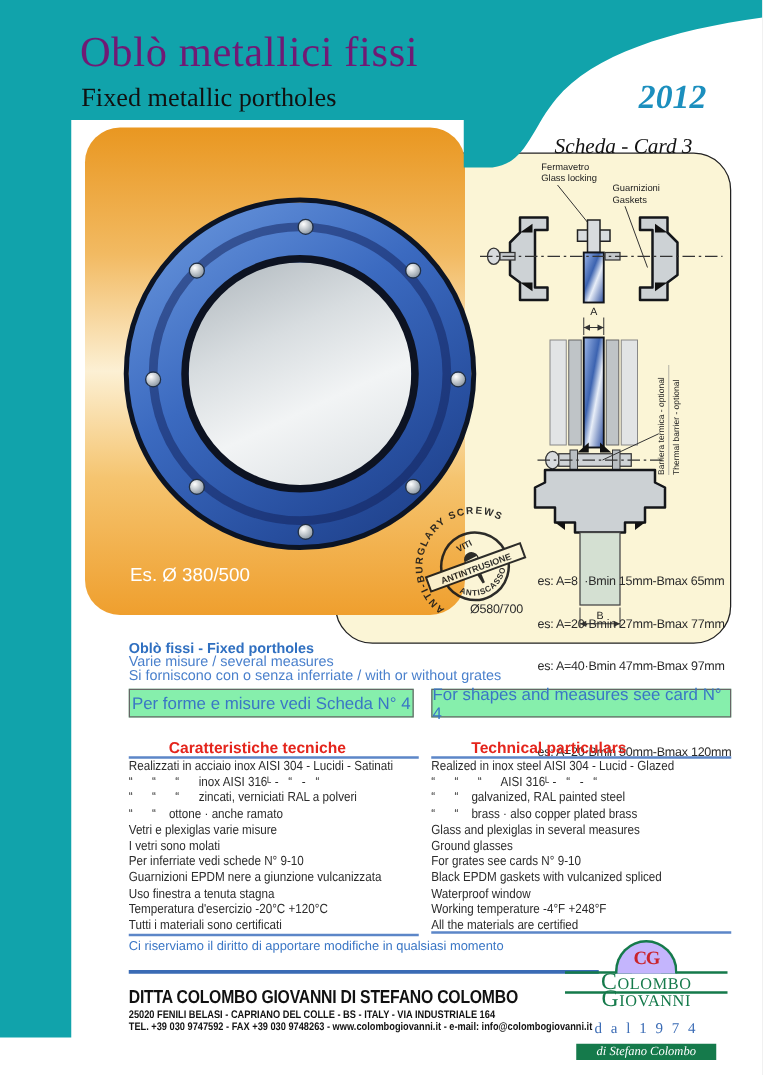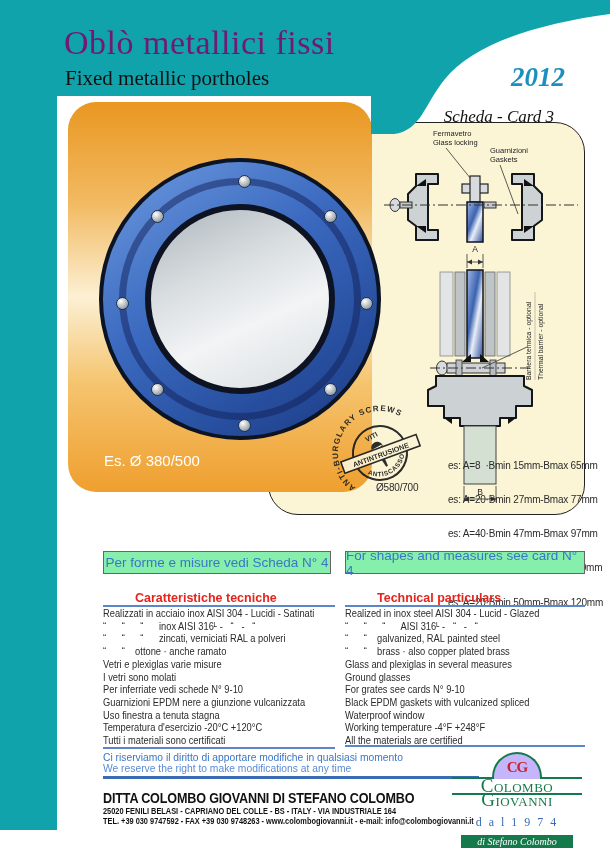--- a/index.html
+++ b/index.html
@@ -14,21 +14,21 @@
   .title-en{position:absolute;left:65px;top:66px;z-index:7;color:#111111;
             font-family:"Liberation Serif","DejaVu Serif",serif;font-size:21px;}
   .year{position:absolute;right:45px;top:62px;z-index:7;color:#1C8FBE;
         font-family:"Liberation Serif","DejaVu Serif",serif;font-size:27px;font-style:italic;font-weight:bold;}
   .card-label{position:absolute;right:56px;top:95px;z-index:7;color:#111;
         font-family:"Liberation Serif","DejaVu Serif",serif;font-size:17px;font-style:italic;margin-top:12px;}
   
   .cream-panel{position:absolute;left:268px;top:122px;width:317px;height:393px;background:#FBF5D6;
                border:1.6px solid #222;border-radius:30px;z-index:1;box-sizing:border-box;}
   .diagram-svg{position:absolute;left:378px;top:122px;z-index:2;}
-  .measures{position:absolute;left:448px;top:437px;z-index:3;color:#2b2b2b;font-size:10px;
+  .measures{position:absolute;left:430px;top:437px;z-index:3;color:#2b2b2b;font-size:10px;
             line-height:11.4px;letter-spacing:-.2px;white-space:pre;}
   .diameter-note{position:absolute;left:376px;top:482px;z-index:3;color:#2b2b2b;font-size:10px;letter-spacing:-.2px;}
   
   .orange-box{position:absolute;left:68px;top:102px;width:304px;height:390px;border-radius:28px;z-index:3;
       background:linear-gradient(180deg,#E99721 0%,#F2BA62 26%,#FCF0D4 50%,#F5C46F 72%,#EF9F2E 100%);}
   .porthole{position:absolute;left:99px;top:158px;width:282px;height:282px;border-radius:50%;z-index:4;
       background:linear-gradient(145deg,#6E9BE0 0%,#3B6AC0 42%,#274E9E 75%,#1B3A80 100%);
       border:4px solid #0C1424;box-sizing:border-box;}
   .groove{position:absolute;inset:16px;border-radius:50%;border:7px solid rgba(18,32,88,.5);}
   .glass{position:absolute;inset:42px;border-radius:50%;border:6px solid #0D1322;
@@ -205,20 +205,25 @@
       <line x1="50" y1="49" x2="60" y2="49" stroke="#FBF5D6" stroke-width="1.4"></line>
       <path d="M52.5 54 L57.5 54 L56 70 L54 70 Z" fill="#1b1b1b"></path>
       <rect x="15" y="50" width="80" height="12" fill="#FBF5D6" stroke="#1b1b1b" stroke-width="1.6" transform="rotate(8 55 56)"></rect>
       <text x="55" y="59.5" font-size="7.2" font-weight="bold" text-anchor="middle" transform="rotate(8 55 56)">ANTINTRUSIONE</text>
       <text font-size="6.5" font-weight="bold" letter-spacing="0.6">
         <textPath href="#arcBottom" startOffset="2">ANTISCASSO</textPath>
       </text>
     </g>
   </svg>
 
+  <div class="intro">
+    <div class="b1">Oblò fissi - Fixed portholes</div>
+    <div>Varie misure / several measures</div>
+    <div>Si forniscono con o senza inferriate / with or without grates</div>
+  </div>
 
   <div class="ref-box ref-it">Per forme e misure vedi Scheda N° 4</div>
   <div class="ref-box ref-en">For shapes and measures see card N° 4</div>
 
   <div class="col-head h-it">Caratteristiche tecniche</div>
   <div class="col-head h-en">Technical particulars</div>
   <div class="rule" style="left:103px;top:605px;width:232px;height:1.5px"></div>
   <div class="rule" style="left:345px;top:605px;width:240px;height:1.5px"></div>
 
   <div class="spec-lines sl-it">
@@ -245,21 +250,20 @@
     <div>Black EPDM gaskets with vulcanized spliced</div>
     <div>Waterproof window</div>
     <div>Working temperature -4°F +248°F</div>
     <div>All the materials are certified</div>
   </div>
   <div class="rule" style="left:103px;top:747px;width:232px;height:1.5px"></div>
   <div class="rule" style="left:345px;top:745px;width:240px;height:1.5px"></div>
 
   <div class="disclaimer">
     <div class="disc-it">Ci riserviamo il diritto di apportare modifiche in qualsiasi momento</div>
-    <div class="disc-en">We reserve the right to make modifications at any time</div>
   </div>
   <div class="disc-rule"></div>
 
   <div class="company">
     <div class="co-name">DITTA COLOMBO GIOVANNI DI STEFANO COLOMBO</div>
     <div class="co-addr">25020 FENILI BELASI - CAPRIANO DEL COLLE - BS - ITALY - VIA INDUSTRIALE 164</div>
     <div class="co-tel">TEL. +39 030 9747592 - FAX +39 030 9748263 - www.colombogiovanni.it - e-mail: info@colombogiovanni.it</div>
   </div>
 
   <div class="logo">

